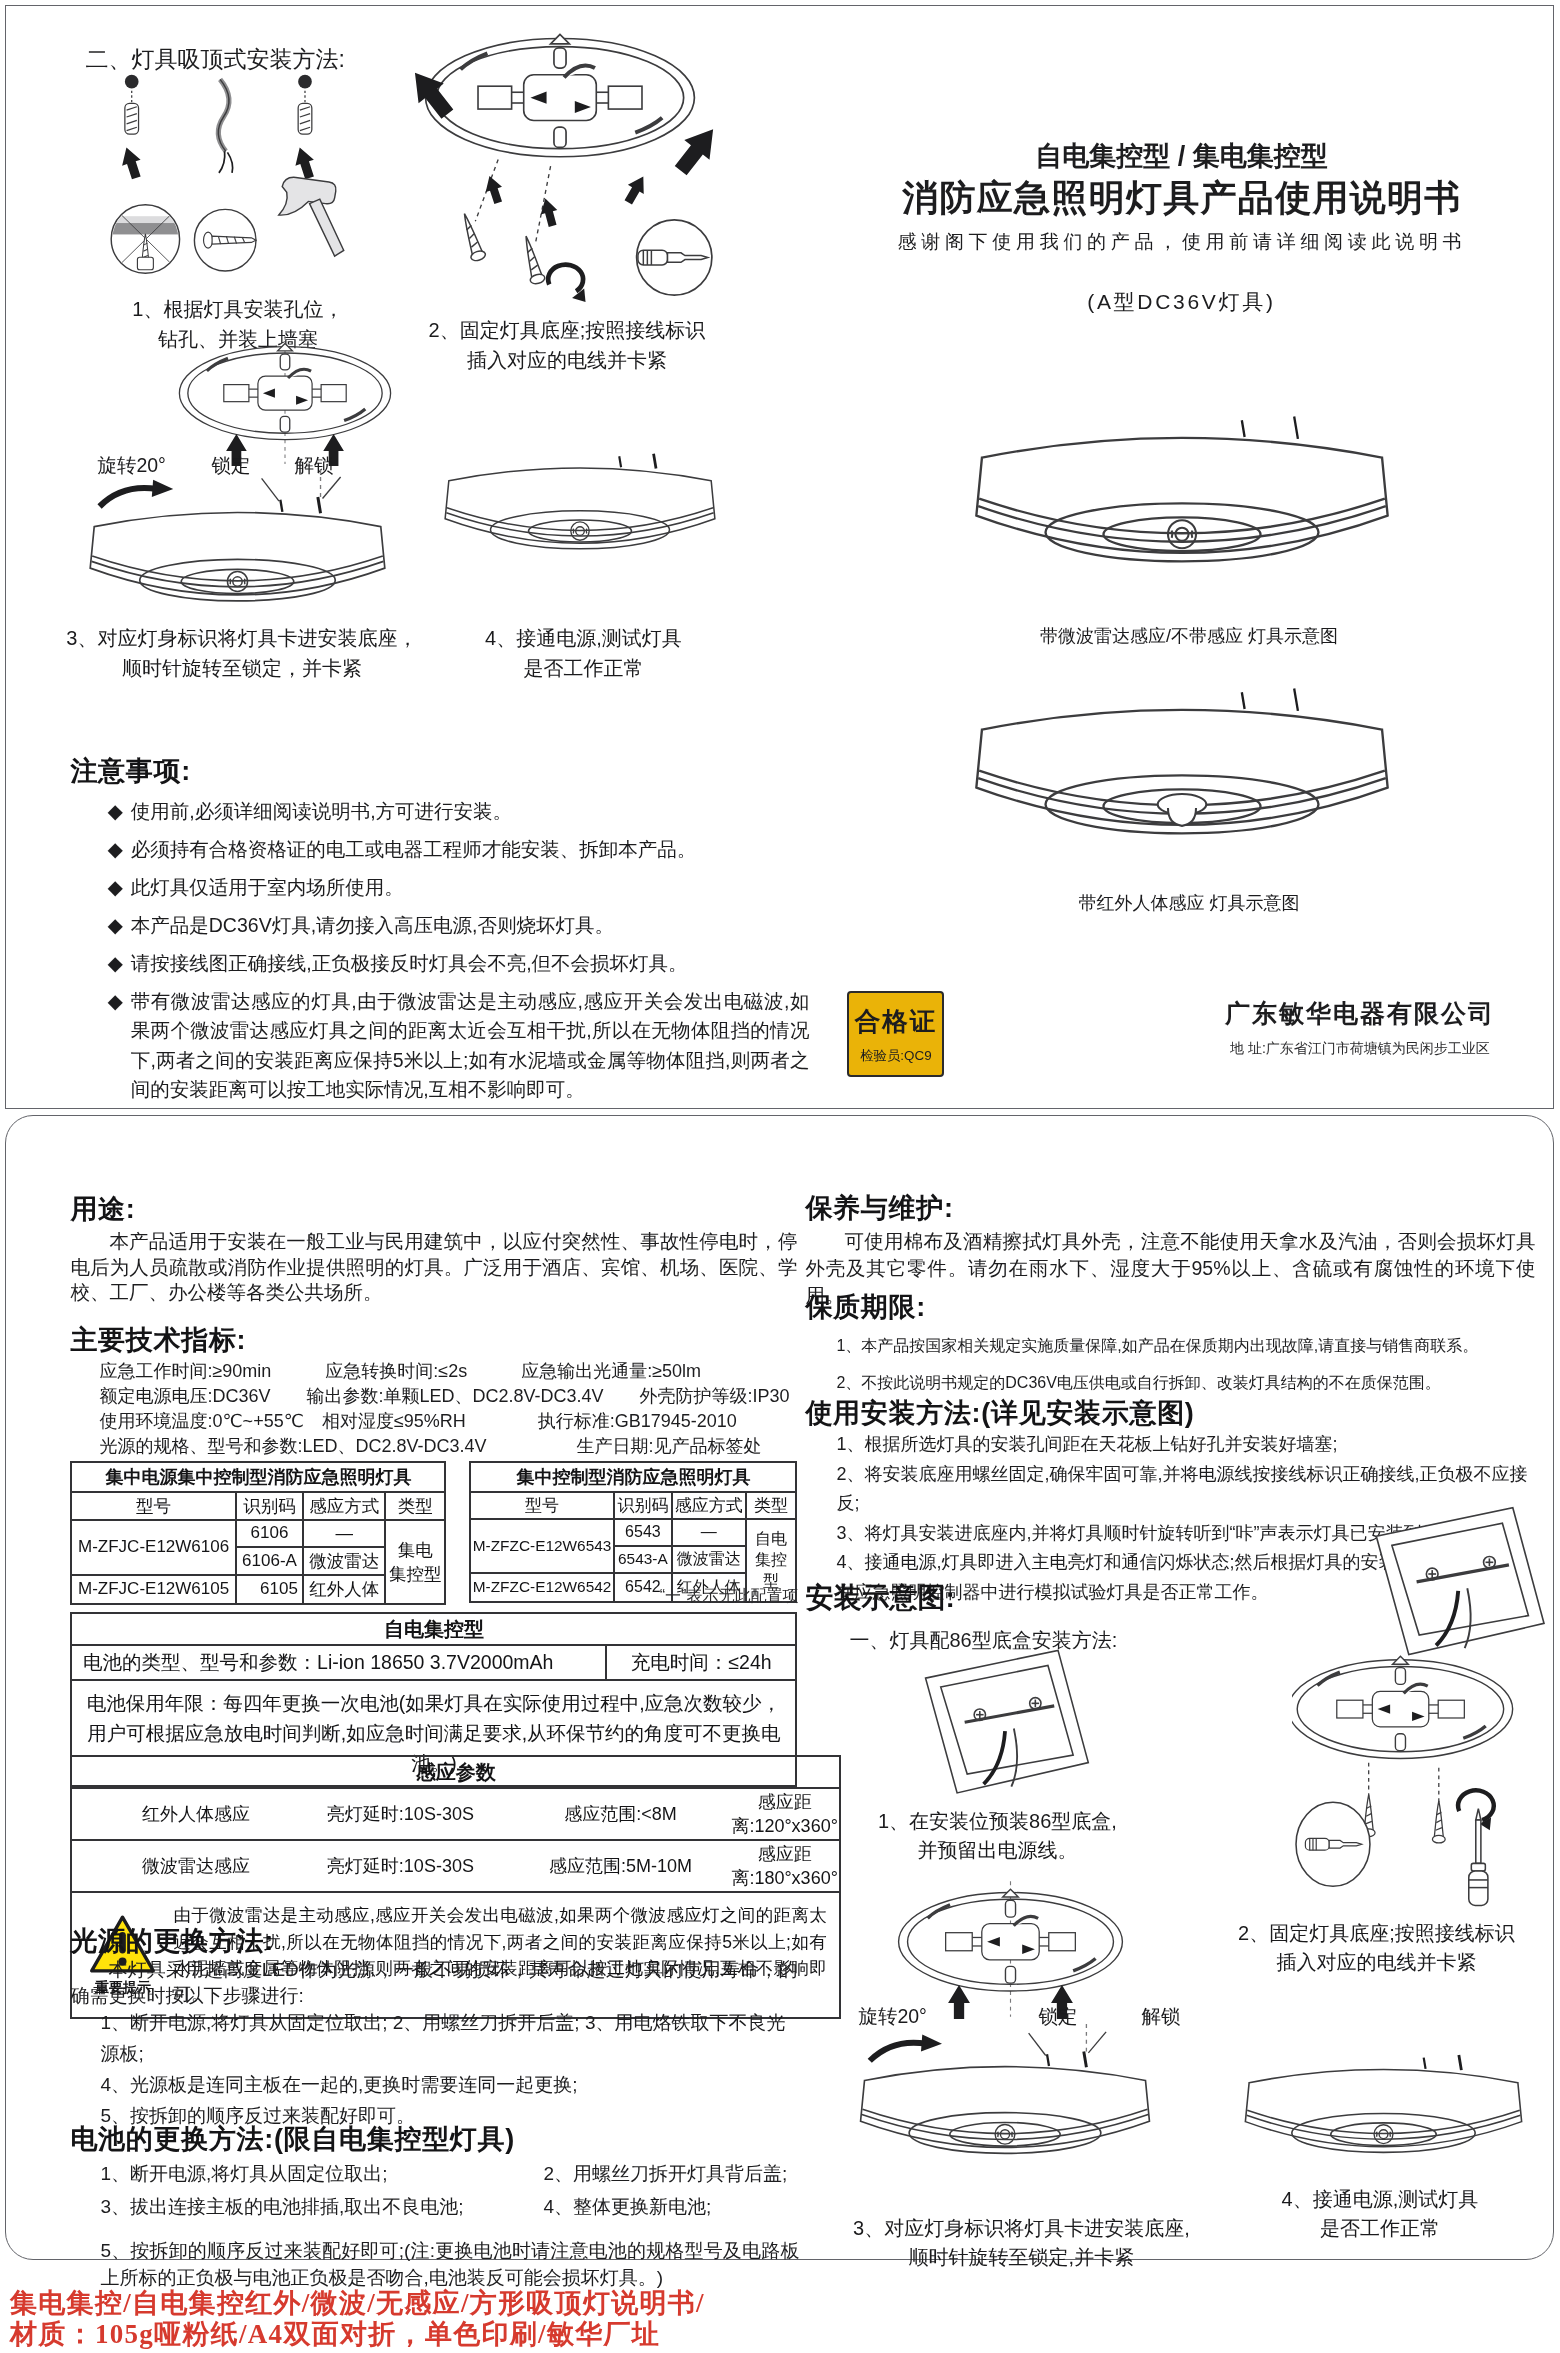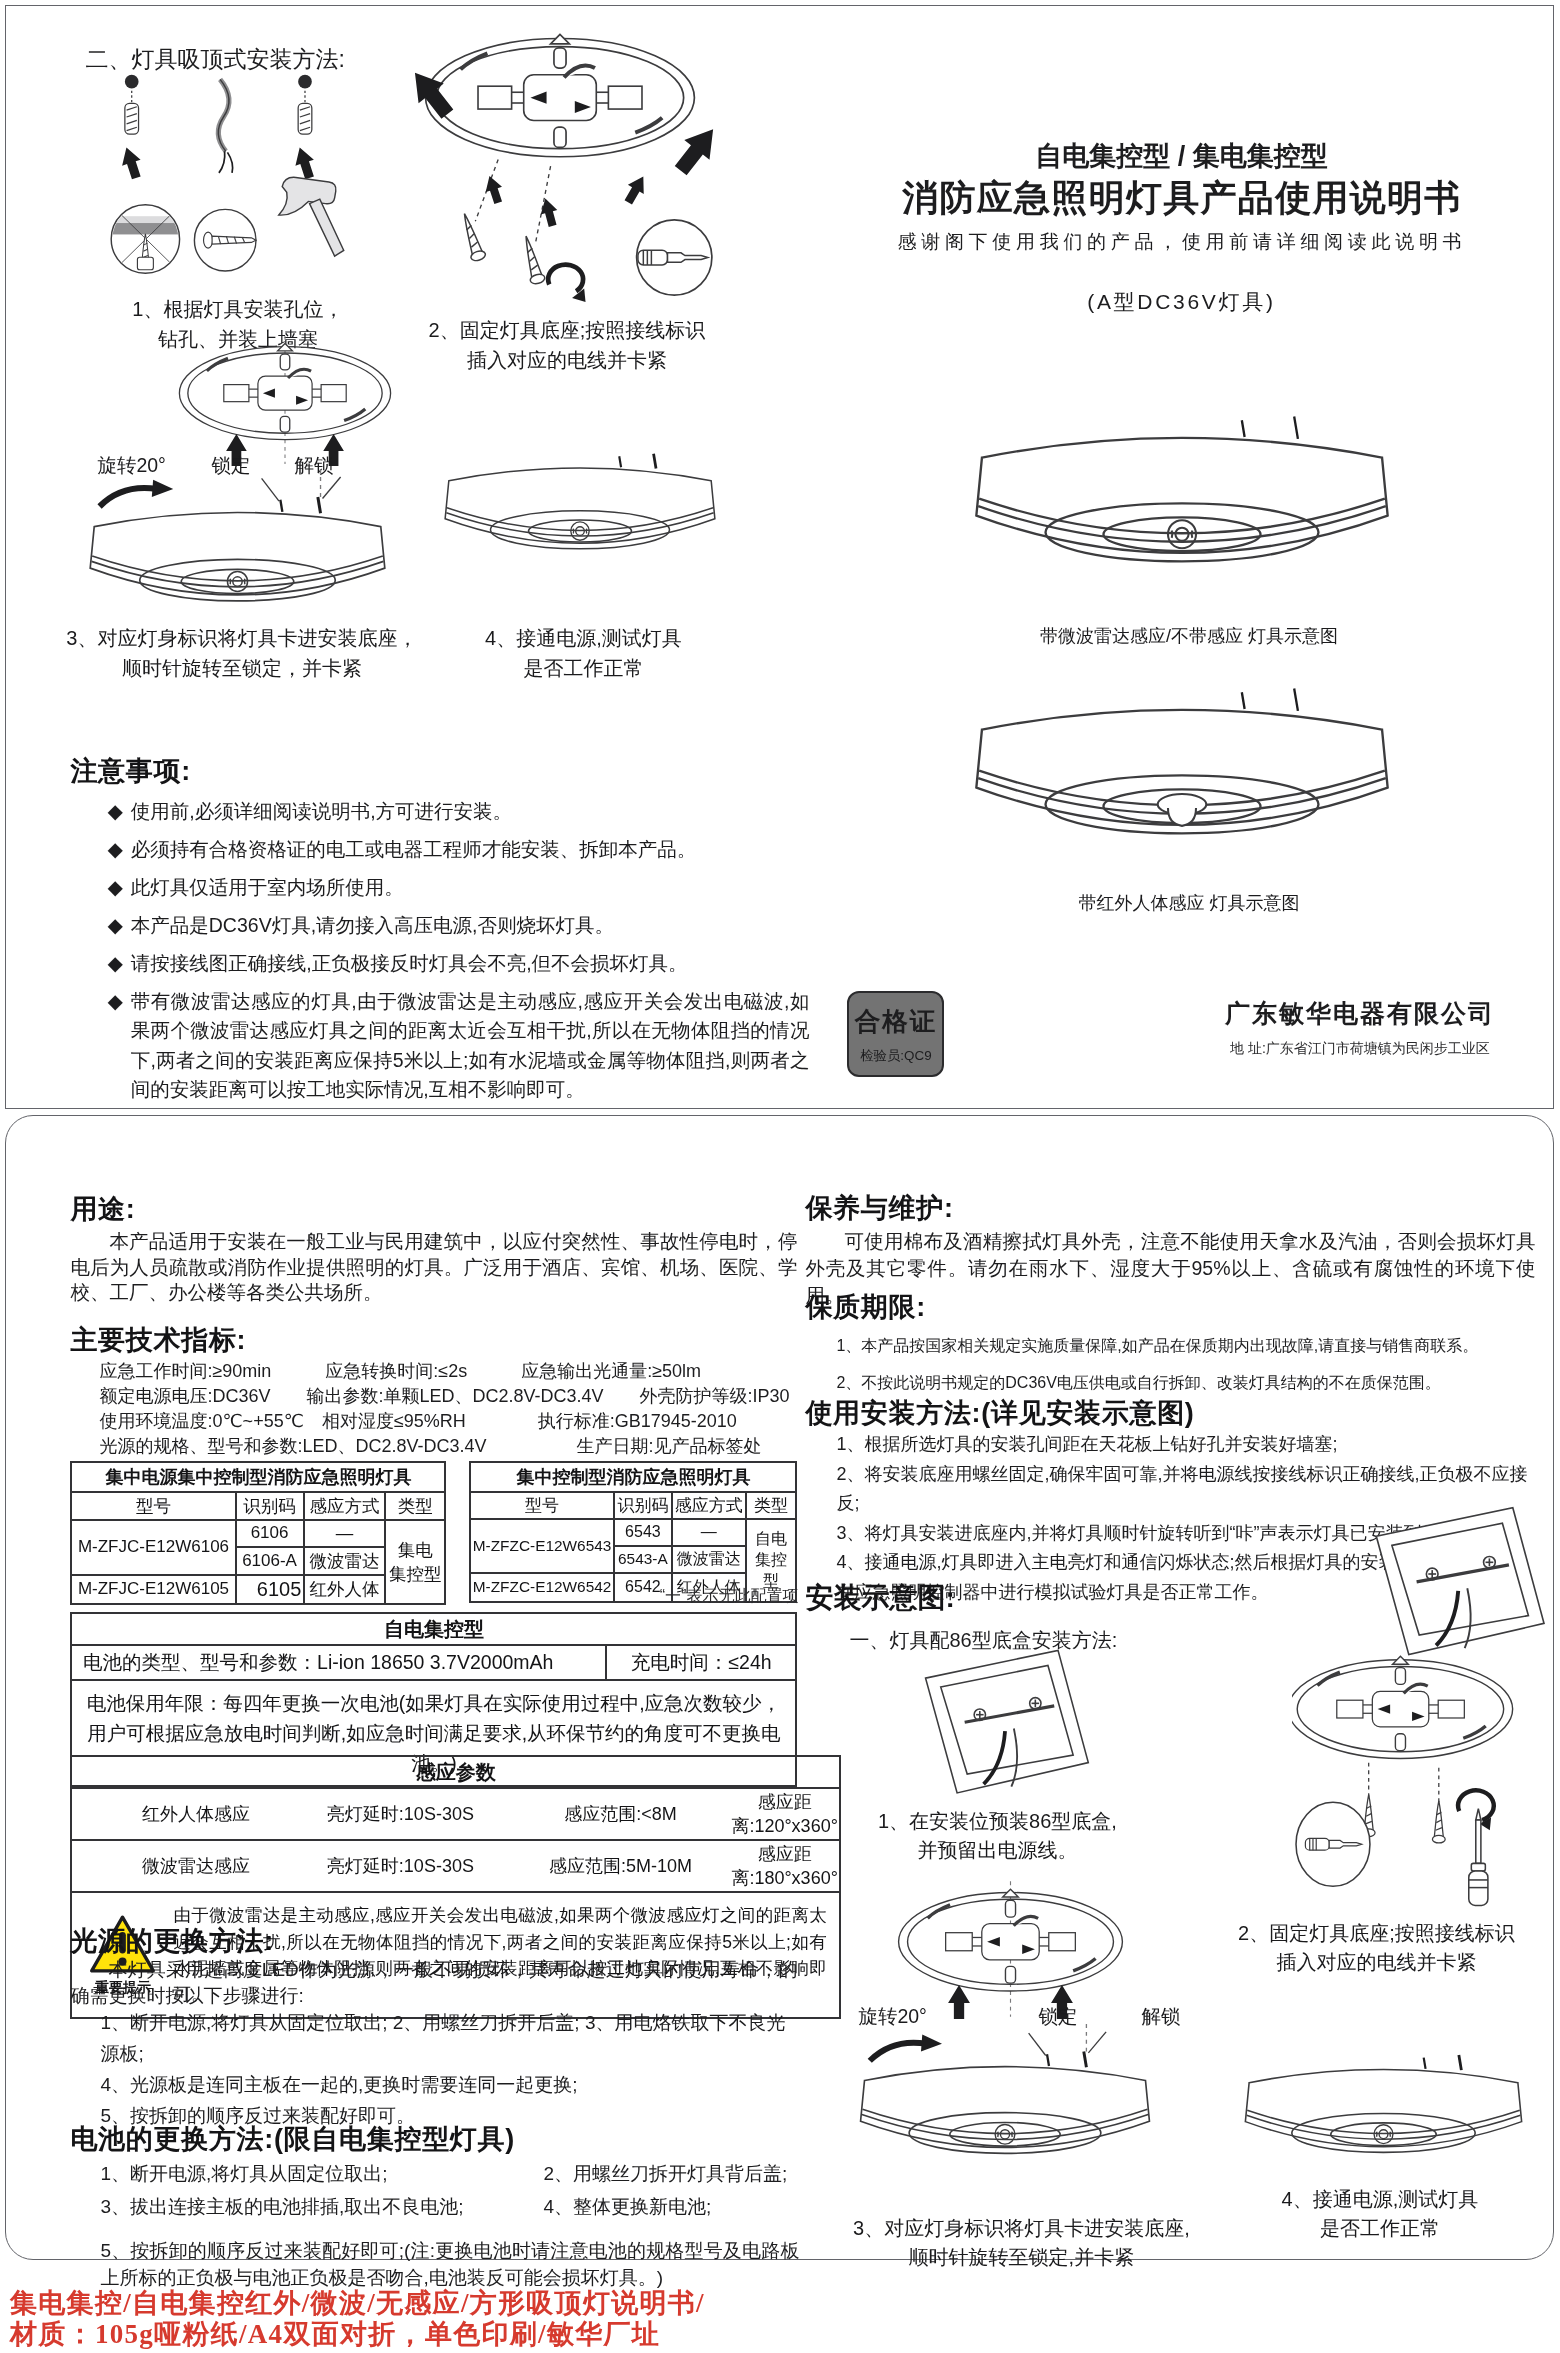--- a/index.html
+++ b/index.html
@@ -22,21 +22,21 @@
   .tt{font-weight:800;}
   .pre{white-space:pre-line;}
   .specs{font-size:18px;line-height:25px;white-space:pre-wrap;}
   .grid2{display:grid;grid-template-columns:443px 1fr;font-size:19px;line-height:1.4;}
   .sensor-row{display:grid;grid-template-columns:191px 218px 222px 1fr;padding-left:27px;font-size:18px;align-items:center;height:100%;}
   .warn-row{display:grid;grid-template-columns:101px 1fr;align-items:center;}
   .warn-txt{font-size:17.5px;line-height:1.5;text-align:justify;padding:5.4px 12px 5.4px 0;}
   .warn-lab{font-size:14px;font-weight:700;text-align:center;margin-top:1.3px;}
   .items27{font-size:18px;line-height:29.6px;}
   .steps29{font-size:19px;line-height:31px;}
-  .cert{border:2.4px solid #2b2b2d;border-radius:12px;text-align:center;background:#737373;}
+  .cert{border:2.4px solid #2b2b2d;border-radius:4px;text-align:center;background:#eab308;}
   .footer-red{font-size:27px;line-height:31px;letter-spacing:1.3px;color:#d63a2e;font-family:"Liberation Serif","DejaVu Serif",serif;font-weight:600;}
 </style>
 </head>
 <body>
 
 <svg width="0" height="0" style="position:absolute" aria-hidden="true">
   <defs>
     <g id="lamp-drum" stroke="#3c3c3e" stroke-width="2.5" fill="none">
       <path d="M16,58 Q230,16 444,58 L450,120 Q230,200 10,120 Z" fill="#fff"></path>
       <path d="M13,102 Q230,176 447,102"></path>
@@ -325,21 +325,21 @@
         <td style="font-size:17.5px;">—</td>
         <td rowspan="3" class="pre" style="font-size:17.5px;">集电
 集控型</td>
       </tr>
       <tr style="height:27px;">
         <td style="font-size:17px;">6106-A</td>
         <td style="font-size:17.5px;">微波雷达</td>
       </tr>
       <tr style="height:29.6px;">
         <td style="font-size:17px;">M-ZFJC-E12W6105</td>
-        <td style="font-size:20px;padding-left:20px;">6105</td>
+        <td style="font-size:17px;padding-left:20px;">6105</td>
         <td style="font-size:17.5px;">红外人体</td>
       </tr>
     </tbody>
       </table>
 
     <table class="tb abs" style="left:463px;top:345px;width:328px;">
       <tbody>
           <tr>
             <td colspan="4" class="tt" style="height:25.5px;font-size:18px;">集中控制型消防应急照明灯具</td>
           </tr>

